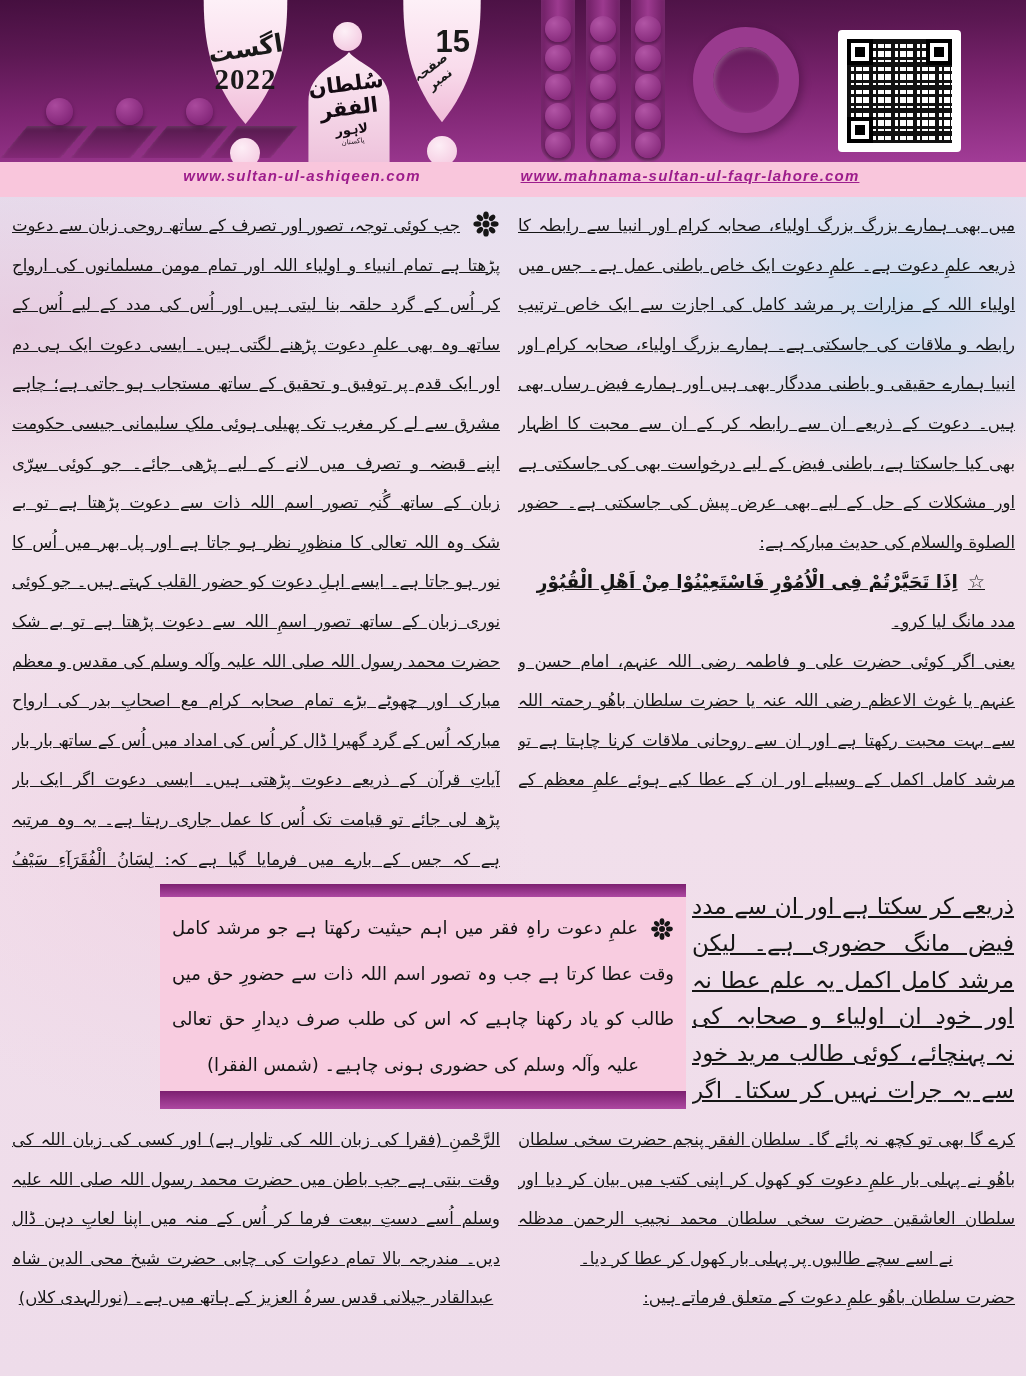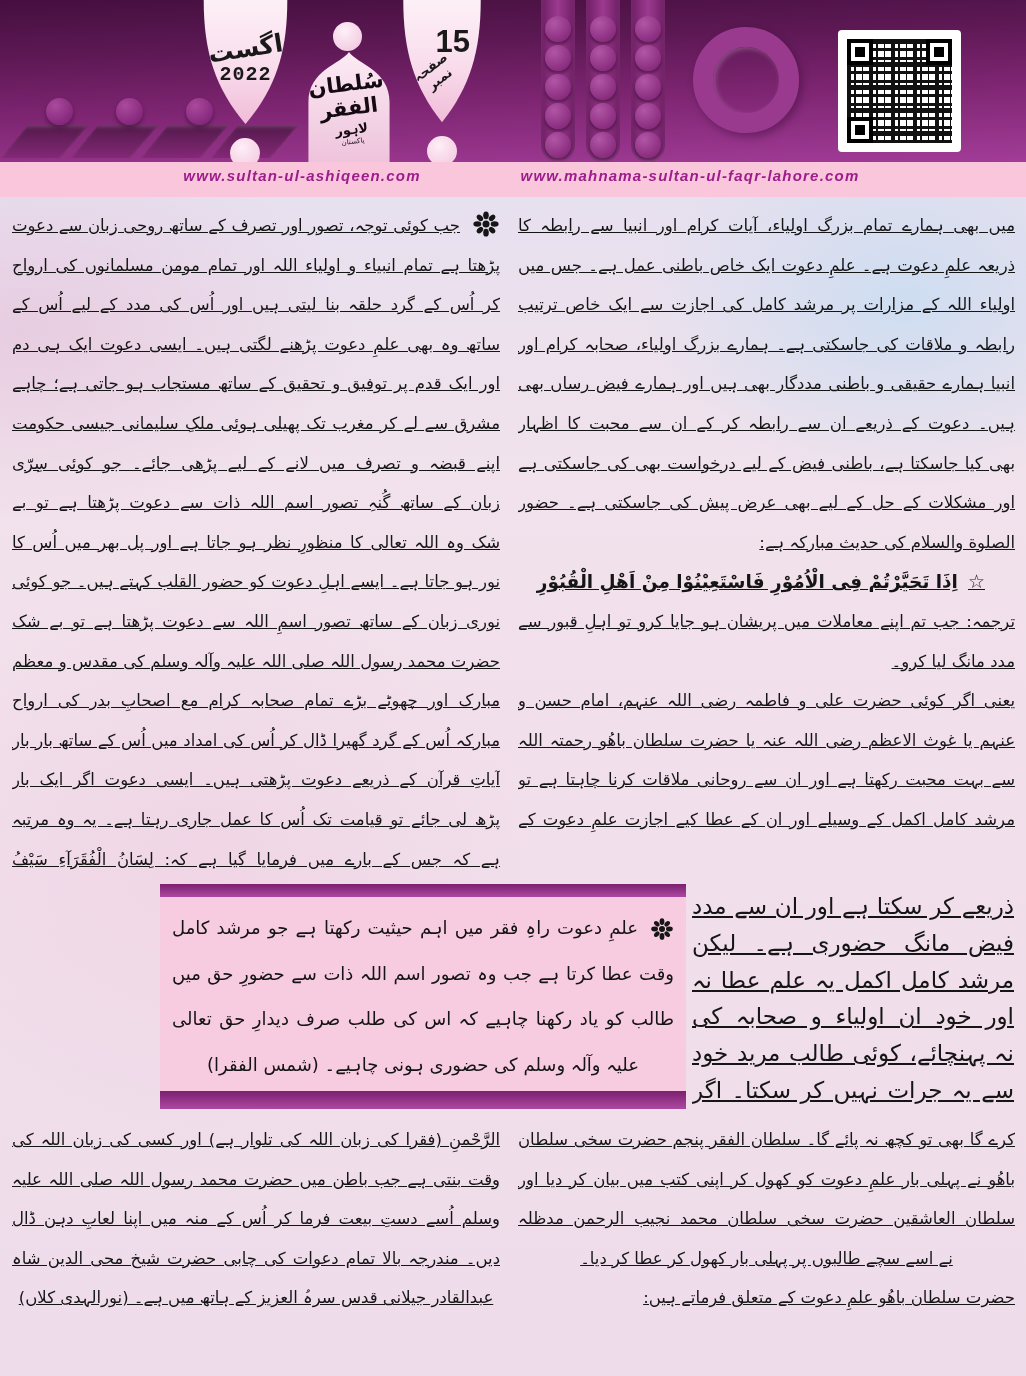--- a/index.html
+++ b/index.html
@@ -28,21 +28,21 @@
   .badge { position:absolute; top:0; }
   .badge svg.drop { position:absolute; left:0; top:0; width:100%; height:100%; }
   .badge-date { left:198px; width:95px; height:140px; }
   .badge-page { left:398px; width:88px; height:138px; }
   .badge-tail { position:absolute; width:30px; height:30px; border-radius:50%;
     background:radial-gradient(circle at 40% 32%, #fdeef6, #f3c4dd); }
   .tail-date { left:230px; top:138px; }
   .tail-page { left:427px; top:136px; }
   .badge-inner { position:absolute; inset:0; text-align:center; color:#191919; }
   .date-month { margin-top:34px; font-size:25px; font-weight:bold; transform:rotate(-9deg); font-family:"DejaVu Sans",sans-serif; }
-  .date-year { font-size:20px; font-weight:bold; letter-spacing:1px; font-family:Liberation Mono, monospace; }
+  .date-year { font-size:29px; font-weight:bold; letter-spacing:1px; font-family:Liberation Serif, serif; }
   .page-num { position:absolute; top:24px; right:16px; font-size:31px; font-weight:bold; font-family:"Liberation Sans",sans-serif; }
   .page-label { position:absolute; top:58px; left:2px; width:70px; font-size:13px; font-weight:bold;
     transform:rotate(-38deg); font-family:"DejaVu Sans",sans-serif; }
 
   
   .dome { position:absolute; left:297px; top:0; width:104px; height:162px; }
   .dome-finial { position:absolute; left:36px; top:22px; width:29px; height:29px; border-radius:50%;
     background:radial-gradient(circle at 40% 32%, #fdf0f7, #f1c0db); }
   .dome svg { position:absolute; left:0; top:50px; width:104px; height:112px; }
   .logo-text { position:absolute; left:0; top:72px; width:100%; text-align:center; color:#140a12; transform:rotate(-7deg); }
@@ -66,21 +66,21 @@
       repeating-linear-gradient(90deg,#111 0 4px, transparent 4px 7px, #111 7px 9px, transparent 9px 15px, #111 15px 16px, transparent 16px 22px),
       repeating-linear-gradient(0deg,#111 0 3px, #fff 3px 7px, #111 7px 12px, #fff 12px 14px, #111 14px 17px, #fff 17px 23px); }
   .finder { position:absolute; width:26px; height:26px; border:4px solid #000; background:#fff; }
   .finder::after { content:""; position:absolute; left:4px; top:4px; width:10px; height:10px; background:#000; }
   .finder.tl { left:0; top:0; } .finder.tr { right:0; top:0; } .finder.bl { left:0; bottom:0; }
 
   
   .url-bar { position:absolute; left:0; top:162px; width:1026px; height:35px; background:#f9c6dc; }
   .url { position:absolute; top:5px; transform:translateX(-50%); font-family:"Liberation Sans",sans-serif;
     font-style:italic; font-weight:bold; font-size:15px; letter-spacing:1.2px; color:#9d1d8c; white-space:nowrap; cursor:pointer;text-align:right; }
-  .url-left { left:302px; } .url-right { left:690px; }
+  .url-left { left:302px; } .url-right { left:690px;text-decoration:underline; }
 
   
   .col { position:absolute; direction:rtl; color:#151515;text-decoration:underline; }
   .line { height:39.6px; line-height:39.6px; font-size:16.5px; overflow:hidden;
     text-align:justify; text-align-last:justify; }
   .line.end   { text-align-last:right; }
   .line.center{ text-align-last:center; }
   .line.hadith{ text-align-last:right; padding-right:30px; font-weight:bold; font-size:18.5px; }
 
   .col-left-top   { left:12px;  top:206px;  width:488px; }
@@ -201,36 +201,35 @@
   </header>
 
   <div class="url-bar">
     <span class="url url-left">www.sultan-ul-ashiqeen.com</span>
     <span class="url url-right">www.mahnama-sultan-ul-faqr-lahore.com</span>
   </div>
 
   <main>
 
     <section class="col col-right-top">
-      <div class="line">میں بھی ہمارے تمام بزرگ اولیاء، آیات کرام اور انبیا سے رابطہ کا</div>
+      <div class="line">میں بھی ہمارے بزرگ بزرگ اولیاء، صحابہ کرام اور انبیا سے رابطہ کا</div>
       <div class="line">ذریعہ علمِ دعوت ہے۔ علمِ دعوت ایک خاص باطنی عمل ہے۔ جس میں</div>
       <div class="line">اولیاء اللہ کے مزارات پر مرشد کامل کی اجازت سے ایک خاص ترتیب</div>
       <div class="line">رابطہ و ملاقات کی جاسکتی ہے۔ ہمارے بزرگ اولیاء، صحابہ کرام اور</div>
       <div class="line">انبیا ہمارے حقیقی و باطنی مددگار بھی ہیں اور ہمارے فیض رساں بھی</div>
       <div class="line">ہیں۔ دعوت کے ذریعے ان سے رابطہ کر کے ان سے محبت کا اظہار</div>
       <div class="line">بھی کیا جاسکتا ہے، باطنی فیض کے لیے درخواست بھی کی جاسکتی ہے</div>
       <div class="line">اور مشکلات کے حل کے لیے بھی عرض پیش کی جاسکتی ہے۔ حضور علیہ</div>
       <div class="line end">الصلوة والسلام کی حدیث مبارکہ ہے:</div>
       <div class="line hadith"><span class="star-glyph">☆</span><span>اِذَا تَحَیَّرْتُمْ فِی الْاُمُوْرِ فَاسْتَعِیْنُوْا مِنْ اَھْلِ الْقُبُوْرِ</span></div>
-      <div class="line">ترجمہ: جب تم اپنے معاملات میں پریشان ہو جایا کرو تو اہلِ قبور سے</div>
       <div class="line end">مدد مانگ لیا کرو۔</div>
       <div class="line">یعنی اگر کوئی حضرت علی و فاطمہ رضی اللہ عنہم، امام حسن و حسین رضی اللہ</div>
       <div class="line">عنہم یا غوث الاعظم رضی اللہ عنہ یا حضرت سلطان باھُو رحمتہ اللہ علیہ</div>
       <div class="line">سے بہت محبت رکھتا ہے اور ان سے روحانی ملاقات کرنا چاہتا ہے تو</div>
-      <div class="line">مرشد کامل اکمل کے وسیلے اور ان کے عطا کیے اجازت علمِ دعوت کے</div>
+      <div class="line">مرشد کامل اکمل کے وسیلے اور ان کے عطا کیے ہوئے علمِ معظم کے</div>
     </section>
 
     <section class="col col-left-top">
       <div class="line">
         <span class="rosette">
           <svg width="28" height="28" viewBox="0 0 24 24">
               <g fill="#161616">
             <circle cx="12" cy="12" r="3"></circle>
             <ellipse cx="12" cy="4.6" rx="2.4" ry="3.4"></ellipse>
             <ellipse cx="12" cy="19.4" rx="2.4" ry="3.4"></ellipse>

